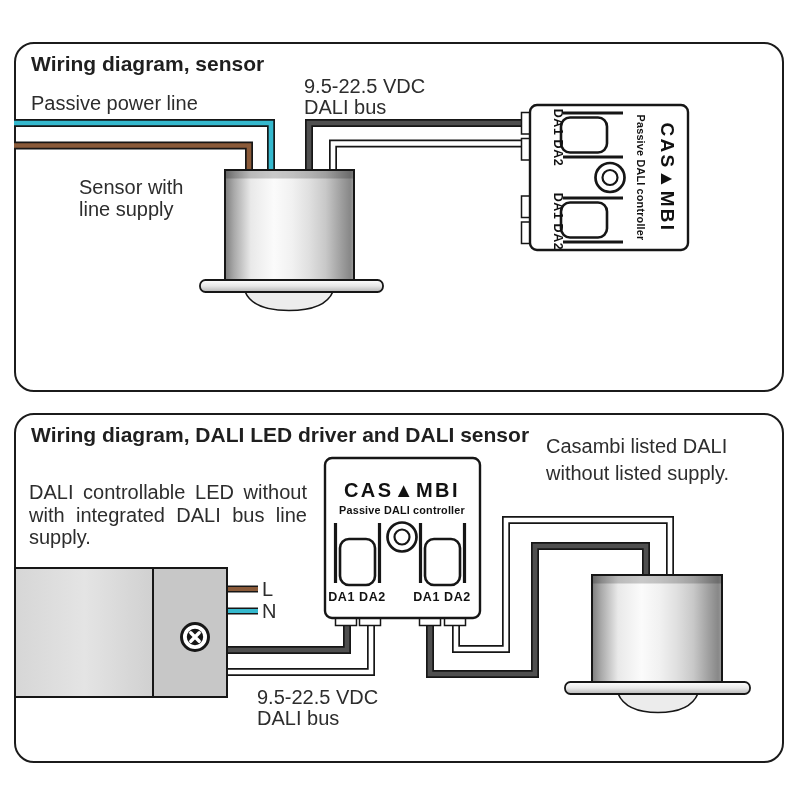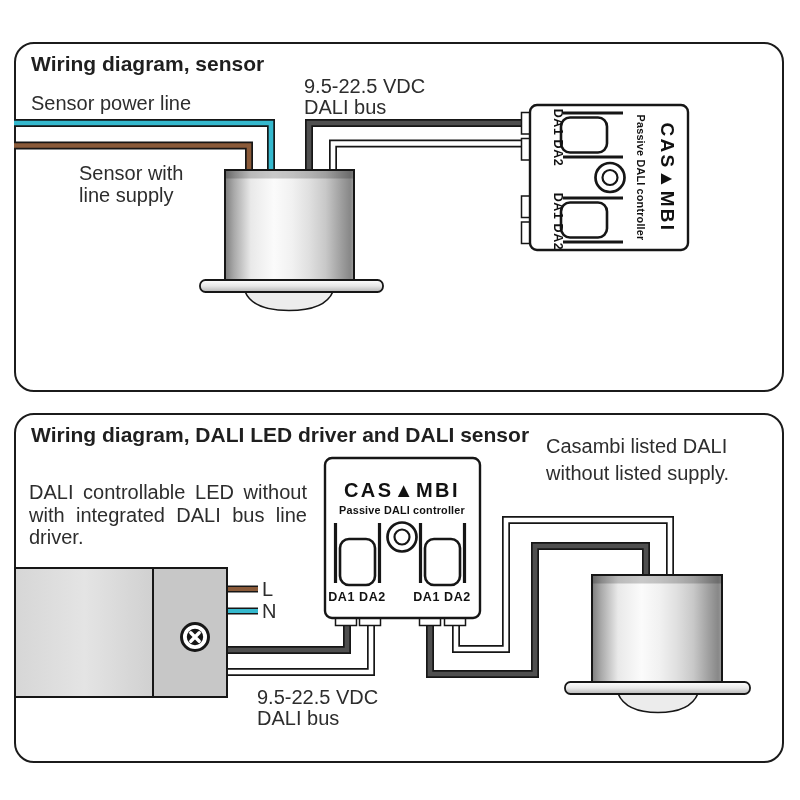--- a/index.html
+++ b/index.html
@@ -139,38 +139,38 @@
 
   <g>
     <path d="M618,693.5 C624,708 640,712.5 658,712.5 C676,712.5 692,708 698,693.5 Z" fill="#ececec" stroke="#161616" stroke-width="1.6"></path>
     <rect x="592" y="575" width="130" height="108" fill="url(#cylGrad)" stroke="#161616" stroke-width="2"></rect>
     <rect x="593" y="576" width="128" height="7.5" fill="#000000" opacity="0.2"></rect>
     <rect x="565" y="682" width="185" height="12" rx="5.5" fill="url(#flangeGrad)" stroke="#161616" stroke-width="1.8"></rect>
   </g>
 </svg>
 
 <div class="lbl bold" style="left:31px;top:52px;">Wiring diagram, sensor</div>
-<div class="lbl" style="left:31px;top:92px;">Sensor power line</div>
+<div class="lbl" style="left:31px;top:92px;">Passive power line</div>
 
 <div class="lbl" style="left:304px;top:76px;line-height:21px;">
   <div>9.5-22.5 VDC</div>
   <div>DALI bus</div>
 </div>
 
-<div class="lbl" style="left:79px;top:162px;line-height:22px;">
+<div class="lbl" style="left:79px;top:176px;line-height:22px;">
   <div>Sensor with</div>
   <div>line supply</div>
 </div>
 
 <div class="lbl bold" style="left:31px;top:423px;">Wiring diagram, DALI LED driver and DALI sensor</div>
 
 <div class="lbl block" style="left:29px;top:481px;width:278px;line-height:22.5px;">
   <div class="jline">DALI controllable LED without</div>
   <div class="jline">with integrated DALI bus line</div>
-  <div>driver.</div>
+  <div>supply.</div>
 </div>
 
 <div class="lbl" style="left:546px;top:433px;line-height:27px;">
   <div>Casambi listed DALI</div>
   <div>without listed supply.</div>
 </div>
 
 <div class="lbl" style="left:257px;top:687px;line-height:21px;">
   <div>9.5-22.5 VDC</div>
   <div>DALI bus</div>

